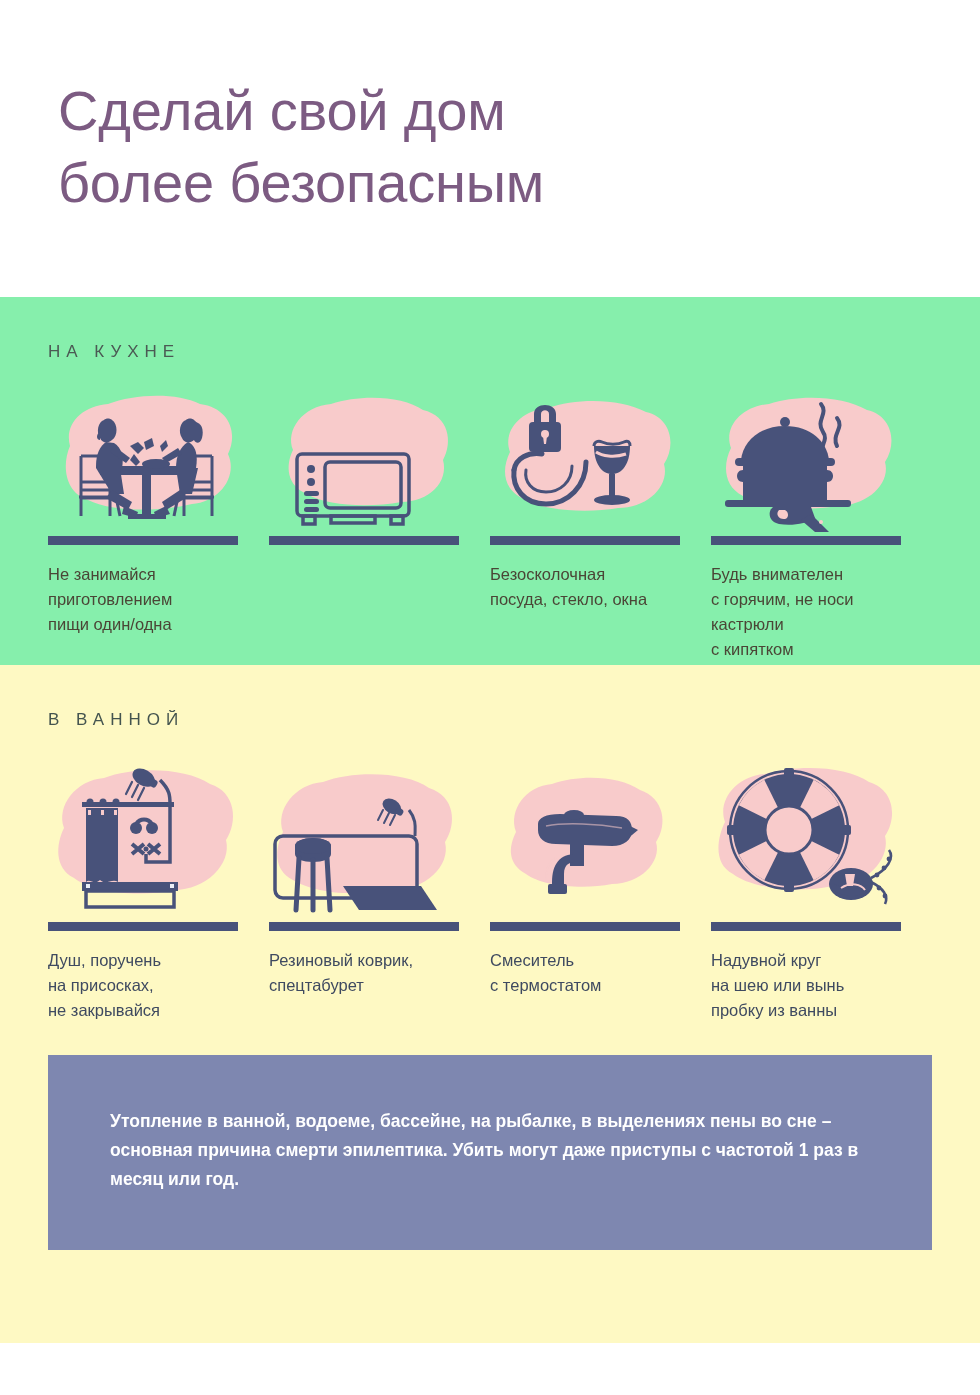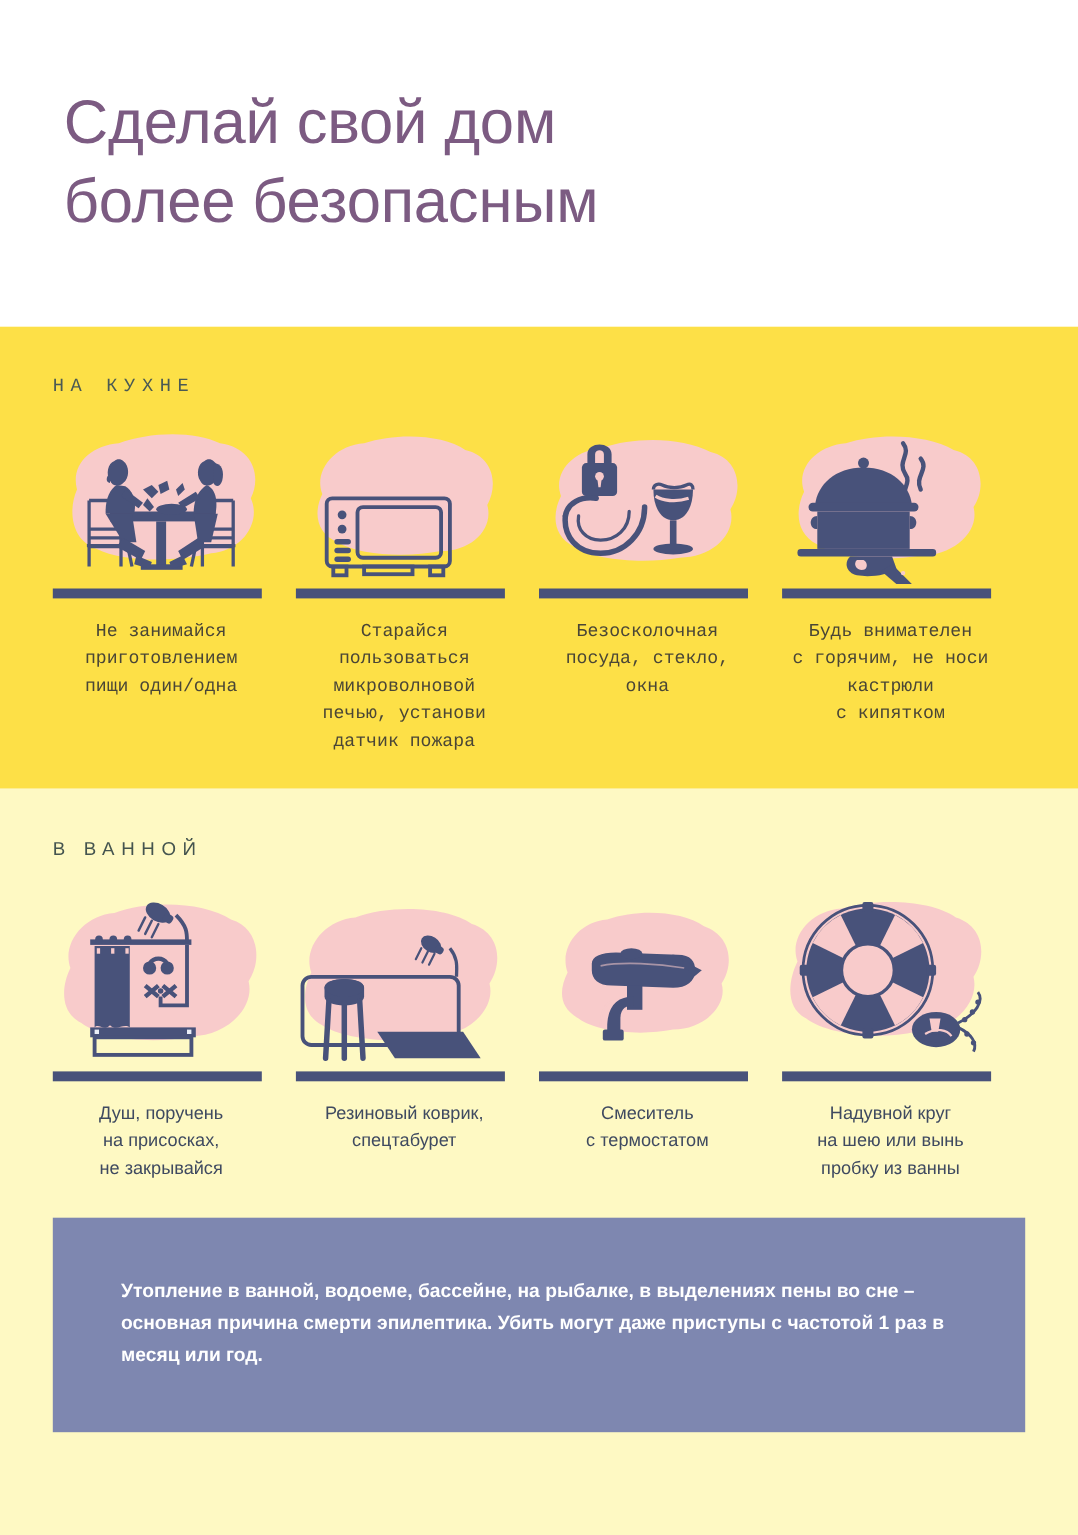--- a/index.html
+++ b/index.html
@@ -39,23 +39,22 @@
     white-space: nowrap;
   }
 
   
   .section {
     padding: 0 48px;
     box-sizing: border-box;
     width: 980px;
   }
   .section-kitchen {
-    background: #fde047;
-    height: 420px;
-    font-family: Liberation Mono, monospace;
+    background: #86efac;
+    height: 368px;
   }
   .section-bath {
     background: #fef9c3;
     height: 678px;
   }
   .section-label {
     font-size: 17px;
     letter-spacing: 6px;
     color: #4B5A54;
     padding-top: 45px;
@@ -64,21 +63,20 @@
   }
   .section-bath .section-label {
     color: #44544F;
   }
 
   
   .cards {
     display: flex;
     gap: 0;
     margin-top: 28px;
-    text-align: center;
   }
   .card {
     width: 221px;
     box-sizing: border-box;
     padding-right: 24px;
   }
   .art {
     position: relative;
     height: 142px;
     width: 197px;
@@ -213,25 +211,20 @@
             <rect x="35" y="101" width="15" height="5" rx="2.5" fill="#48527A"></rect>
             <rect x="35" y="109" width="15" height="5" rx="2.5" fill="#48527A"></rect>
             <rect x="35" y="117" width="15" height="5" rx="2.5" fill="#48527A"></rect>
 
             <rect x="34" y="126" width="12" height="8" fill="none" stroke="#48527A" stroke-width="3.5"></rect>
             <rect x="62" y="126" width="44" height="7" fill="none" stroke="#48527A" stroke-width="3.5"></rect>
             <rect x="122" y="126" width="12" height="8" fill="none" stroke="#48527A" stroke-width="3.5"></rect>
           </svg>
         </div>
         <div class="ground"></div>
-        <div class="caption">Старайся
-пользоваться
-микроволновой
-печью, установи
-датчик пожара</div>
       </div>
 
       <div class="card">
         <div class="art">
           <svg width="197" height="142" viewBox="0 0 197 142">
             <path d="M20 62 C12 40 32 20 58 18 C86 8 130 8 156 22 C182 28 186 56 174 74 C180 96 158 118 128 118 C94 124 50 120 32 108 C12 98 12 78 20 62 Z" fill="#F8CBCB"></path>
 
             <path d="M44 24 C44 12 66 12 66 24 L66 34 L59 34 L59 24 C59 19 51 19 51 24 L51 34 L44 34 Z" fill="#48527A"></path>
             <rect x="39" y="32" width="32" height="30" rx="4" fill="#48527A"></rect>
             <circle cx="55" cy="44" r="4" fill="#F8CBCB"></circle>

